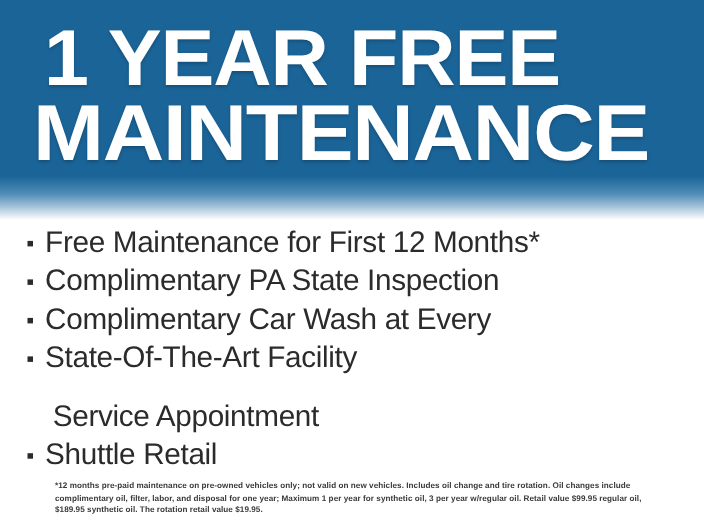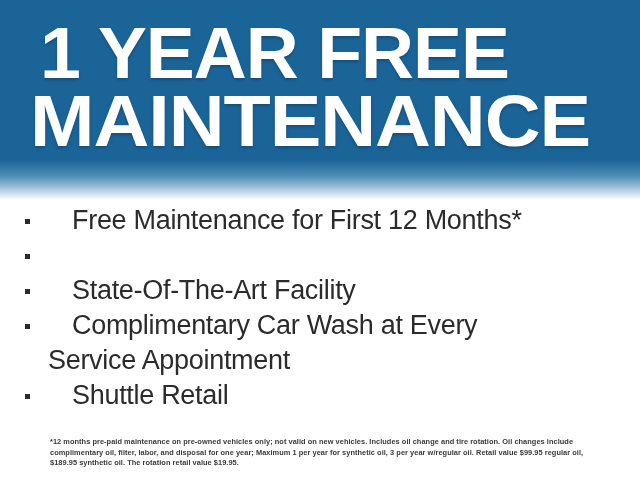--- a/index.html
+++ b/index.html
@@ -84,21 +84,21 @@
     top: 203px;
     width: 640px;
     margin: 0;
     padding: 0;
     list-style: none;
   }
 
   .benefit-item {
     position: relative;
     display: block;
-    padding: 0 0 0 72px;
+    padding: 0 0 0 41px;
     margin: 0;
     height: 35px;
     color: #2b2b2b;
     font-family: "Liberation Sans", sans-serif;
     font-size: 27px;
     font-weight: normal;
     line-height: 35px;
     letter-spacing: -0.3px;
     white-space: nowrap;
   }
@@ -107,20 +107,21 @@
     position: absolute;
     left: 25px;
     top: 16px;
     width: 5px;
     height: 5px;
     background: #2b2b2b;
   }
 
   .benefit-item.continuation {
     padding-left: 48px;
+    margin-top: 18px;
   }
 
   .benefit-text {
     display: inline-block;
   }
 
   
   .disclaimer {
     position: absolute;
     left: 50px;
@@ -147,28 +148,29 @@
     </div>
   </div>
 
   <ul class="benefits">
     <li class="benefit-item">
       <span class="benefit-bullet"></span>
       <span class="benefit-text">Free Maintenance for First 12 Months*</span>
     </li>
     <li class="benefit-item">
       <span class="benefit-bullet"></span>
+      <span class="benefit-text">Complimentary PA State Inspection</span>
+    </li>
+    <li class="benefit-item">
+      <span class="benefit-bullet"></span>
+      <span class="benefit-text">Complimentary Car Wash at Every</span>
     </li>
     <li class="benefit-item">
       <span class="benefit-bullet"></span>
       <span class="benefit-text">State-Of-The-Art Facility</span>
-    </li>
-    <li class="benefit-item">
-      <span class="benefit-bullet"></span>
-      <span class="benefit-text">Complimentary Car Wash at Every</span>
     </li>
     <li class="benefit-item continuation">
       <span class="benefit-text">Service Appointment</span>
     </li>
     <li class="benefit-item">
       <span class="benefit-bullet"></span>
       <span class="benefit-text">Shuttle Retail</span>
     </li>
   </ul>
 

